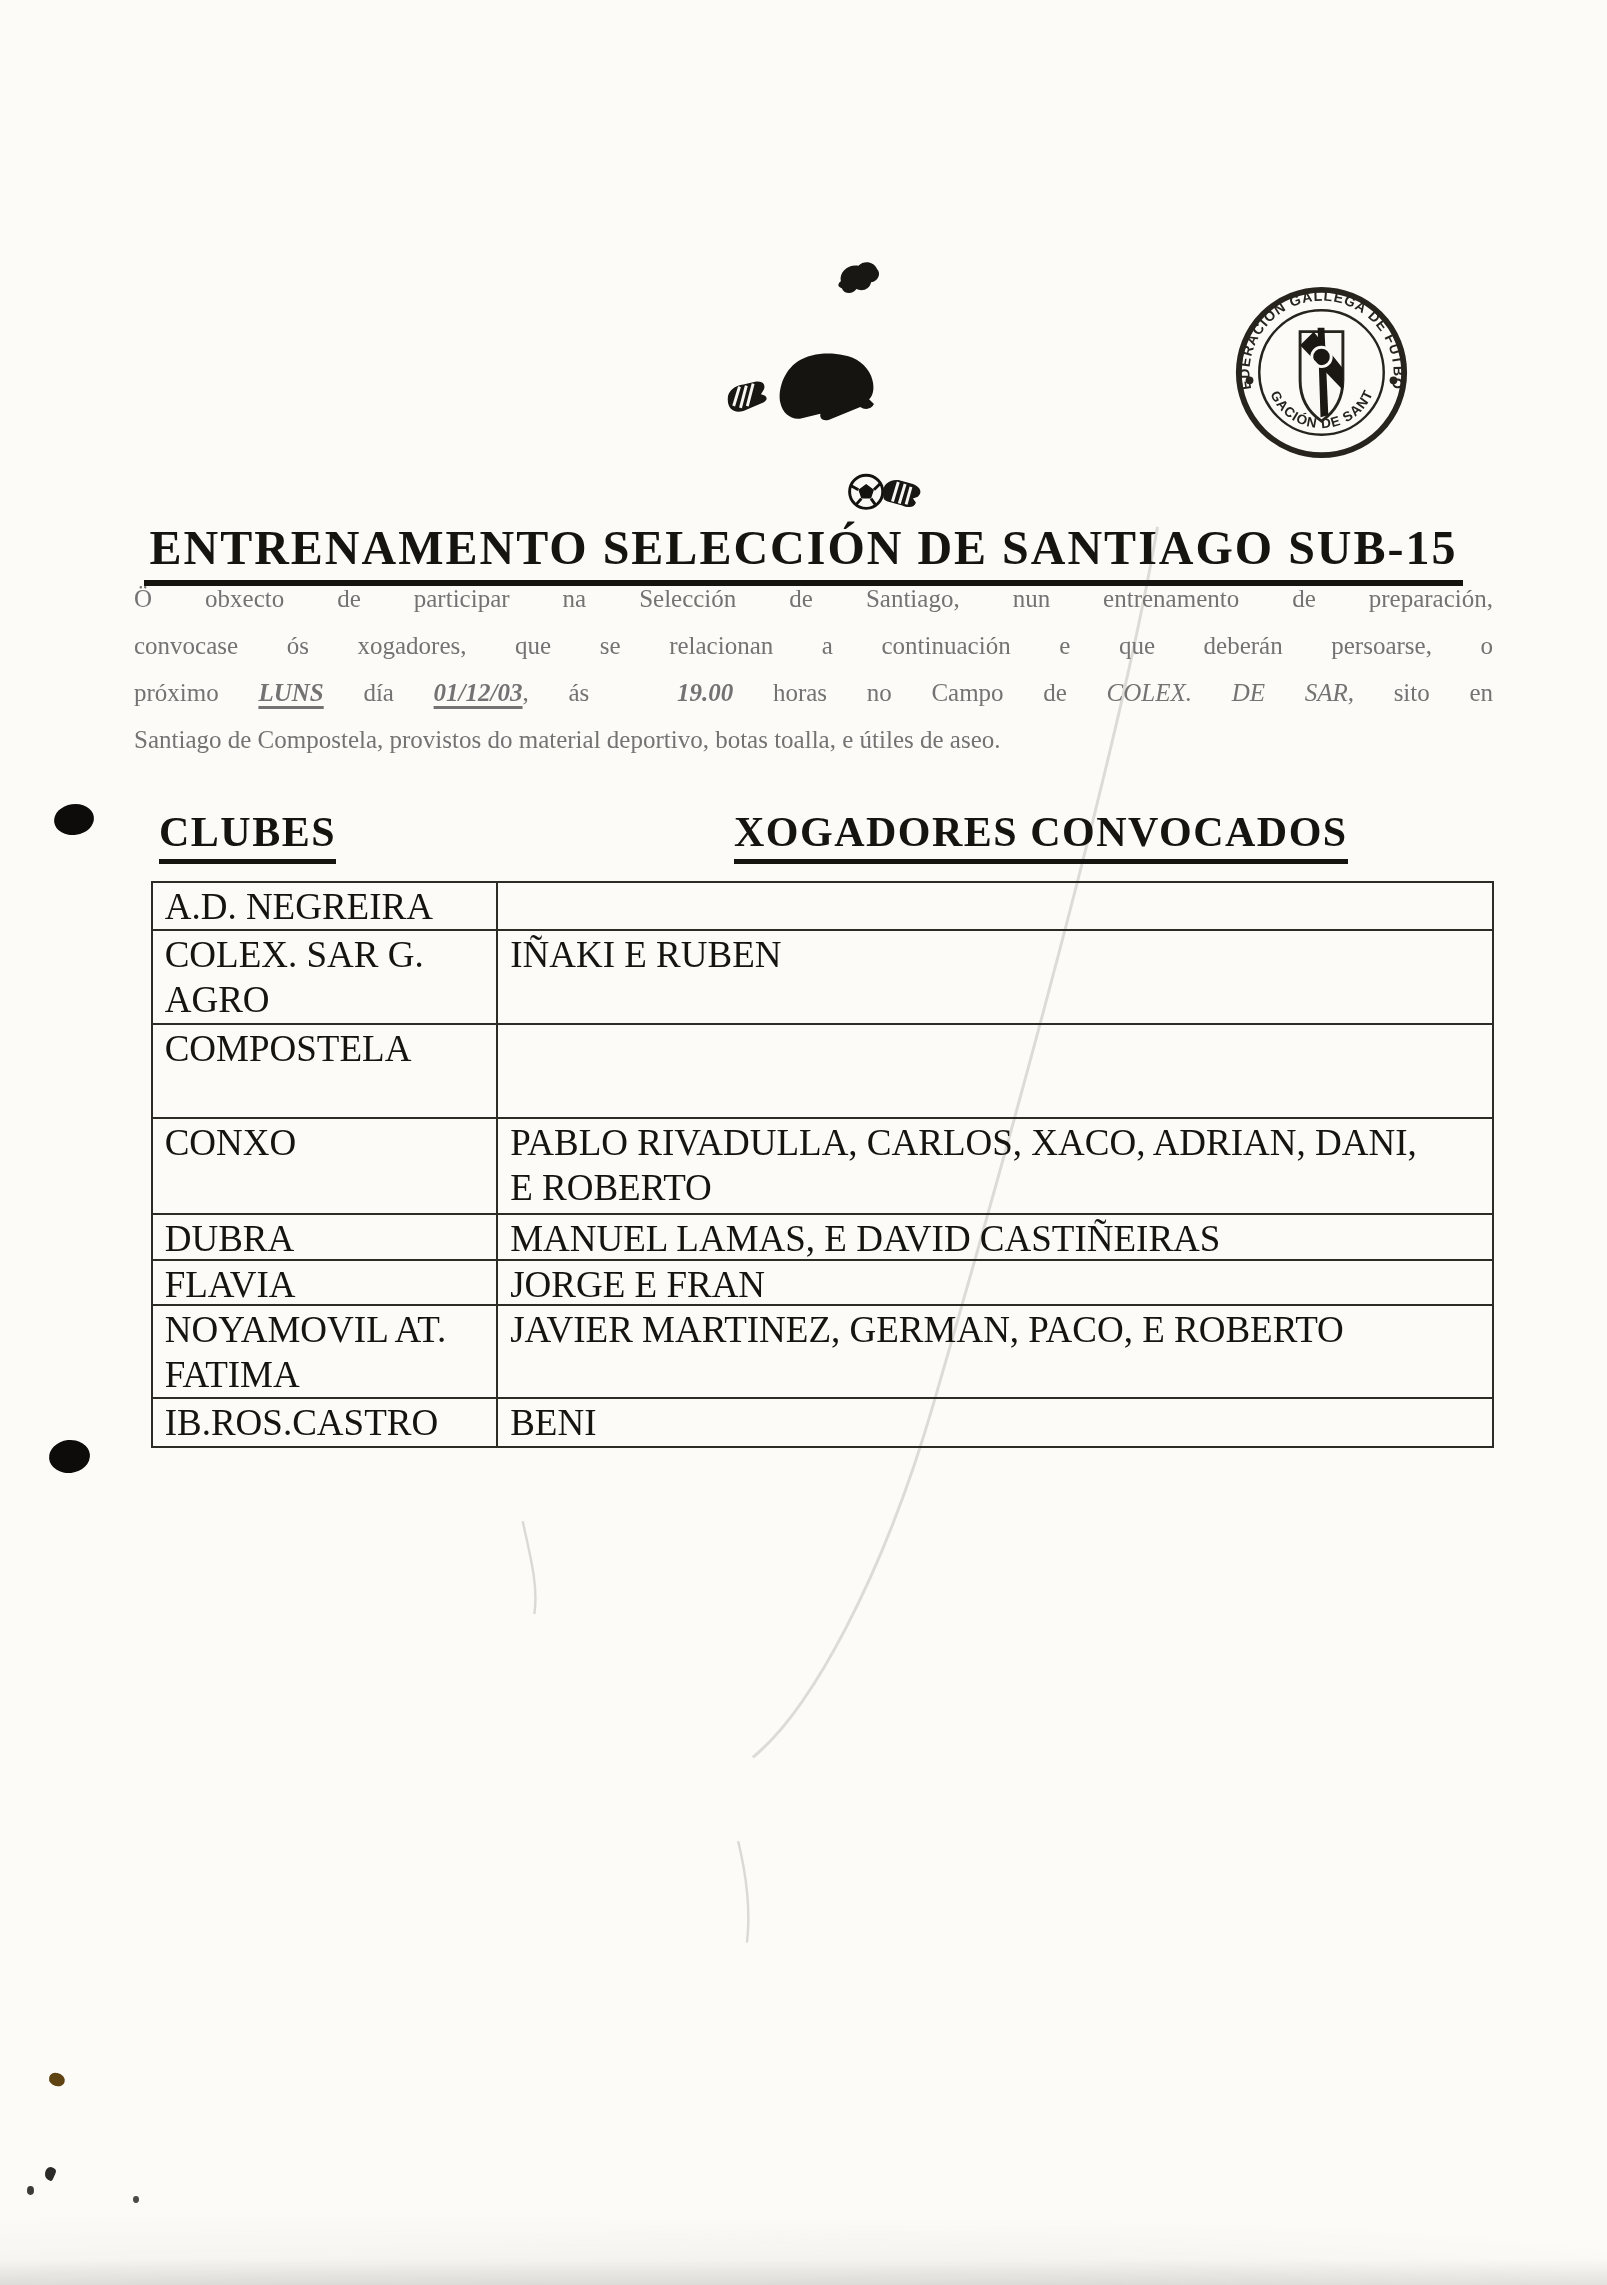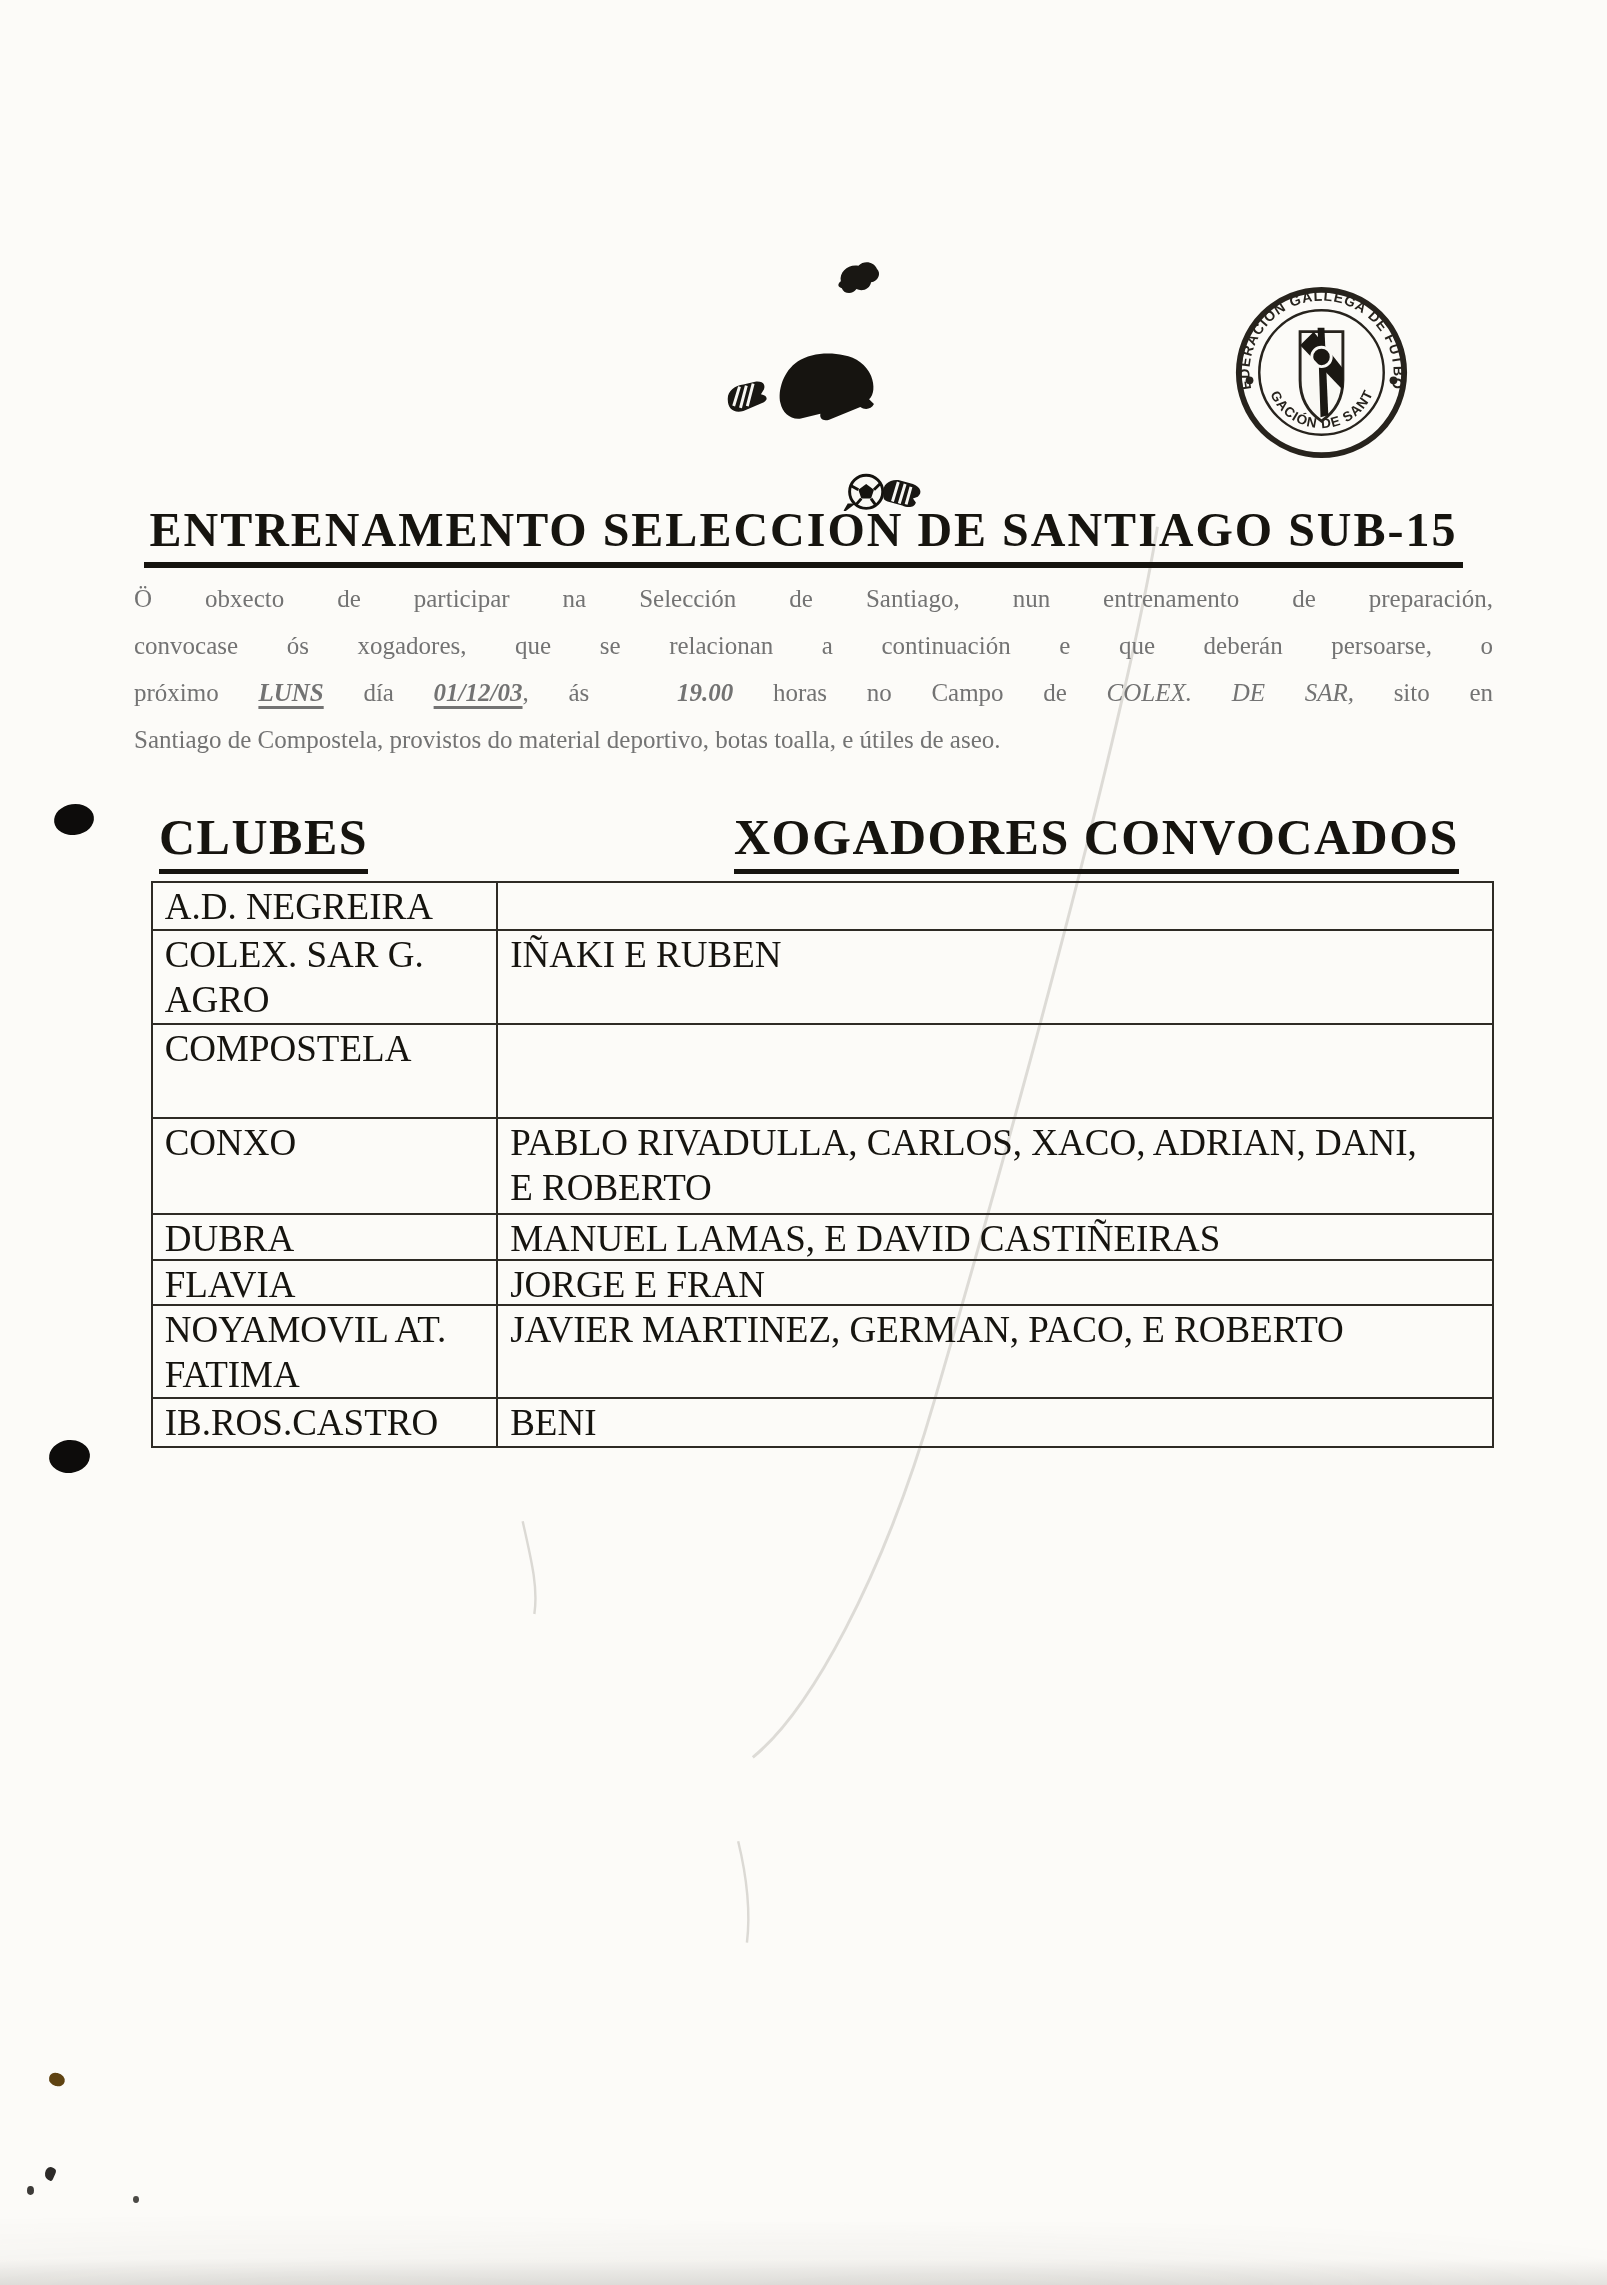--- a/index.html
+++ b/index.html
@@ -24,38 +24,38 @@
     transform:scaleY(1.08);transform-origin:left top;white-space:nowrap;
   }
 
   
   .kit-art{position:absolute;left:683px;top:252px;width:341px;height:273px;}
   .seal{position:absolute;left:1233px;top:283px;width:177px;height:179px;}
   .seal text{font-family:"Liberation Sans","DejaVu Sans",sans-serif;font-weight:bold;
              fill:#27231d;letter-spacing:1px;}
 
   
-  .doc-title-wrap{position:absolute;left:0;top:502px;width:1607px;text-align:center;}
+  .doc-title-wrap{position:absolute;left:0;top:520px;width:1607px;text-align:center;}
   .doc-title{
     display:inline-block;font-size:48px;font-weight:bold;letter-spacing:2px;color:#16140f;
     border-bottom:6.8px solid #16140f;padding:0 5.9px 4.9px 5.9px;white-space:nowrap;
   }
 
   
   .para{position:absolute;left:134px;top:575px;width:1359px;
         font-size:25px;line-height:47px;color:#737373;}
   .para-line{white-space:nowrap;height:47px;}
   .para-line.just{text-align:justify;text-align-last:justify;}
   .seg-biu{font-weight:bold;font-style:italic;text-decoration:underline;
            text-decoration-thickness:2.9px;text-underline-offset:4.9px;}
   .seg-bi{font-weight:bold;font-style:italic;margin-left:48px;}
   .seg-it{font-style:italic;}
 
   
-  .col-h{position:absolute;top:808px;font-size:50px;font-weight:bold;color:#16140f;
+  .col-h{position:absolute;top:808px;font-size:42px;font-weight:bold;color:#16140f;
          border-bottom:5.9px solid #16140f;padding-bottom:2.9px;letter-spacing:1.5px;white-space:nowrap;}
   .clubs-h{left:159px;}
   .players-h{left:734px;}
 
   
   .conv-table{position:absolute;left:151px;top:881px;width:1339px;
               border:2.9px solid #2e2b25;background:transparent;}
   .trow{display:flex;border-bottom:2.9px solid #2e2b25;}
   .trow:last-child{border-bottom:none;border-radius:18px;}
   .cell{padding:1px 9.8px 0 11.7px;font-size:37px;line-height:45px;color:#16140f;

